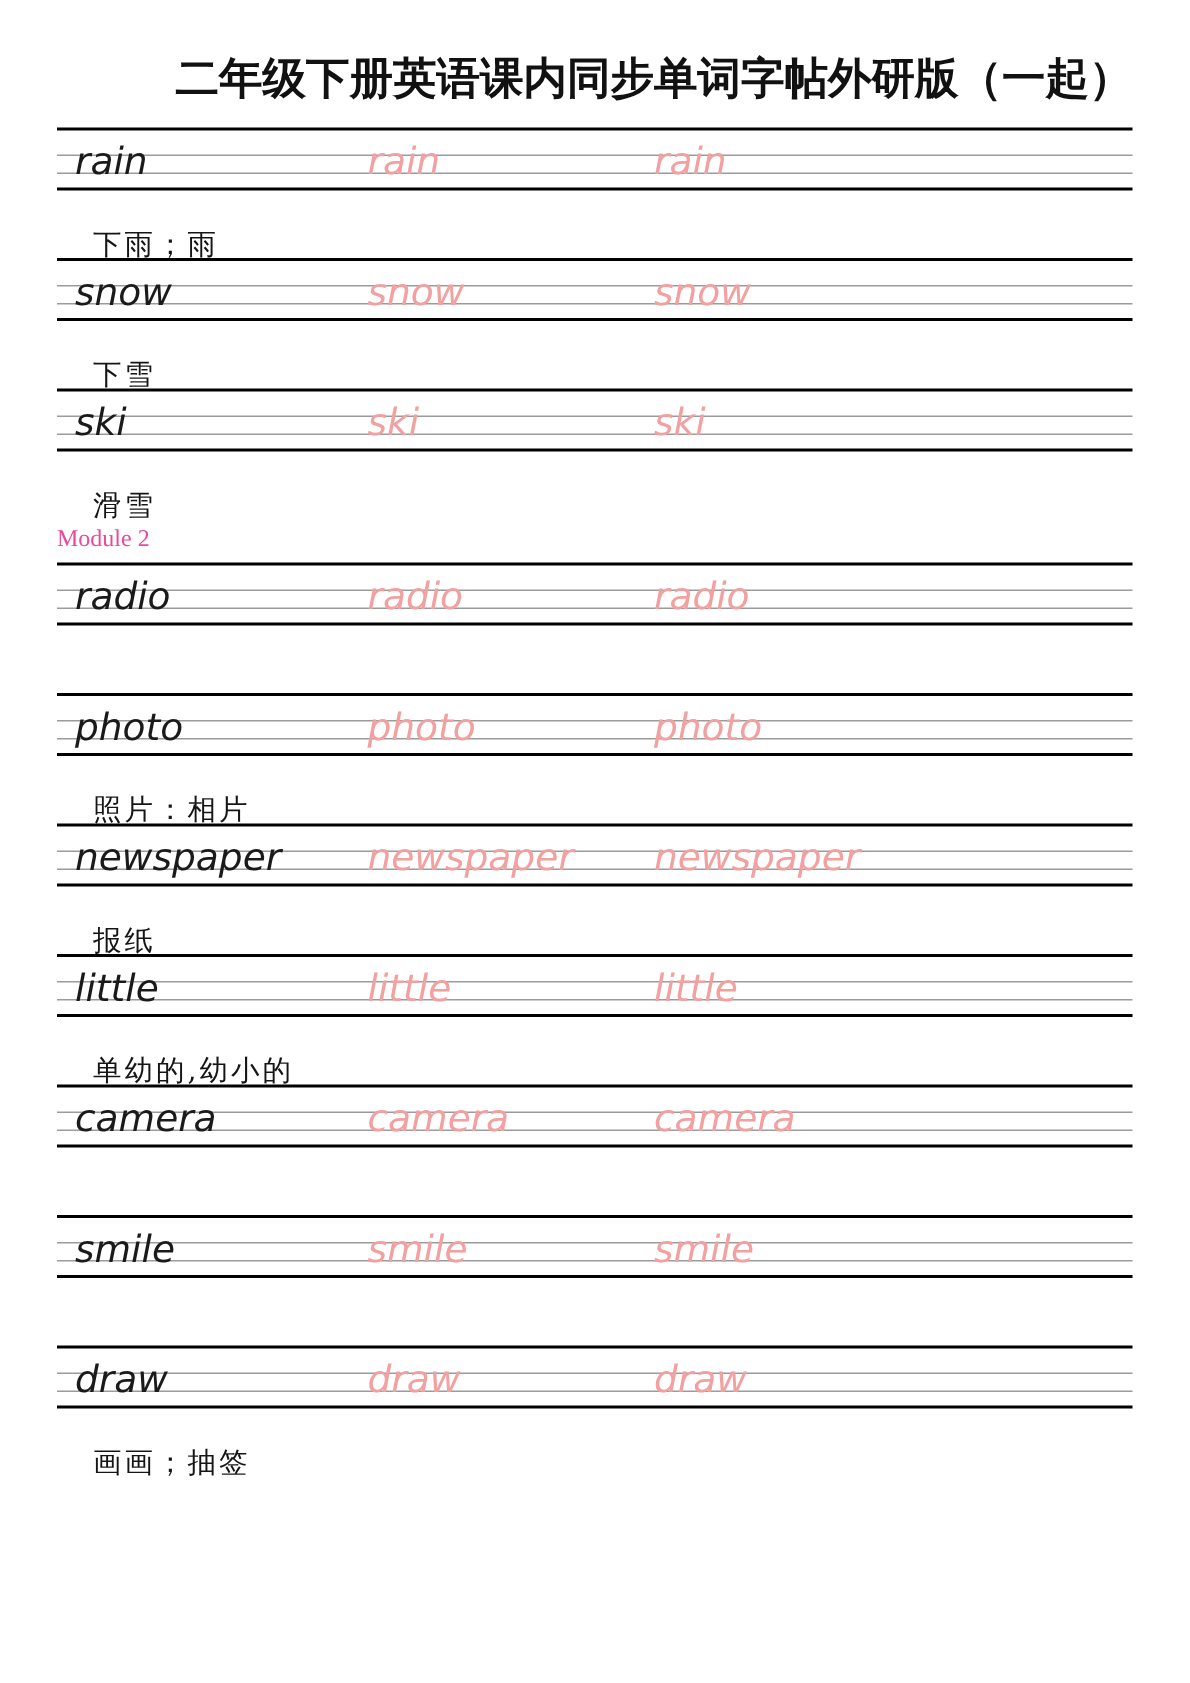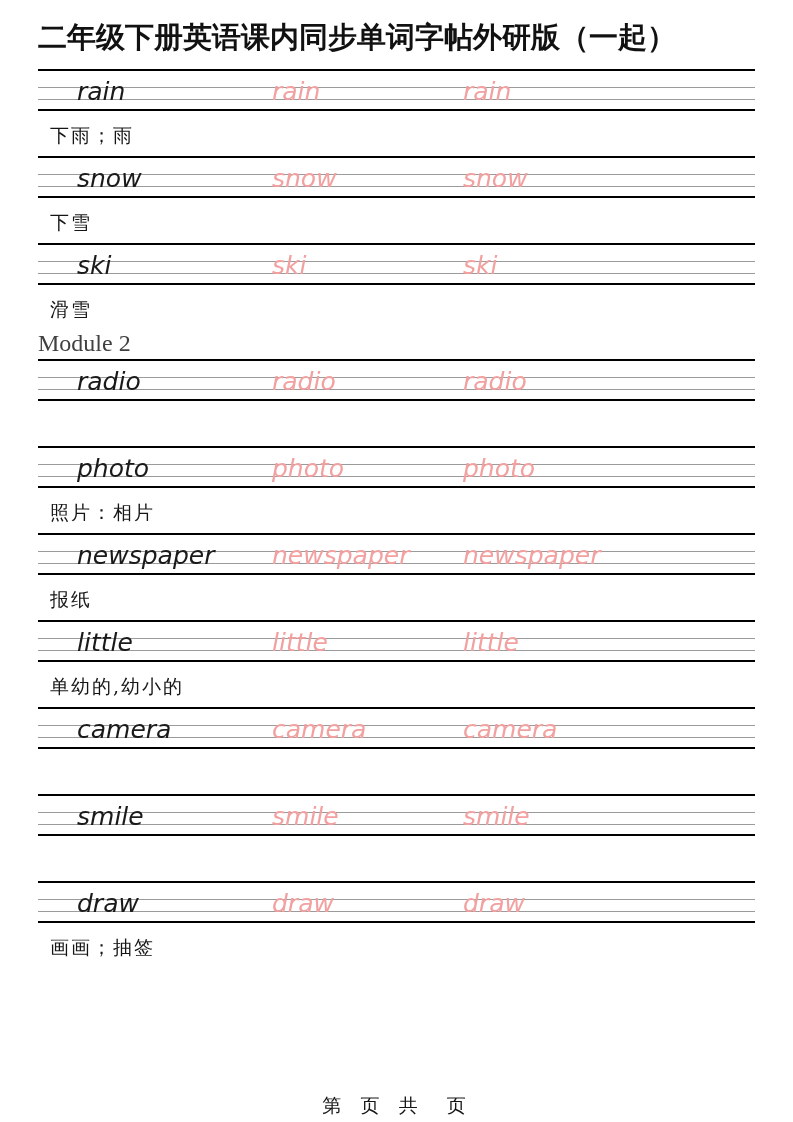--- a/index.html
+++ b/index.html
@@ -13,24 +13,24 @@
   body{width:793px;font-family:"Liberation Sans",sans-serif;}
   .page{
     position:relative;
     width:793px;height:1122px;
     box-sizing:border-box;
     padding:18px 38px 0 38px;
     background:var(--paper);
     overflow:hidden;
   }
   .title{
-    margin:0 0 0 0;
+    margin:16px 0 0 0;
     font-size:29px;
     line-height:38px;
-    text-align:left;
+    text-align:right;
     font-weight:bold;
     color:#111;
     font-family:"Liberation Sans",sans-serif;
     white-space:nowrap;
   }
   #rows{margin-top:13px;}
   .word-block{position:relative;height:87px;}
   .stave{position:relative;height:42px;}
   .stave .ln{position:absolute;left:0;right:0;display:block;}
   .stave .l1{top:0;height:2px;background:var(--thick);}
@@ -38,43 +38,42 @@
   .stave .l3{top:30px;height:1px;background:var(--thin);}
   .stave .l4{bottom:0;height:2px;background:var(--thick);}
   .w{
     position:absolute;
     bottom:7px;
     font-family:"DejaVu Sans",sans-serif;
     font-style:italic;
     font-size:25px;
     line-height:25px;
     white-space:pre;
-    margin-left:27px;
   }
   .w.ink{left:12px;color:var(--ink);}
   .w.trace{color:var(--trace);}
   .w.t1{left:207px;}
   .w.t2{left:398px;}
   .meaning{
-    margin:0;
+    margin:12px;
     padding:13px 0 16px 12px;
     height:32px;
     box-sizing:content-box;
     font-size:19px;
     line-height:22px;
     letter-spacing:2px;
     color:#151515;
     font-family:"DejaVu Serif",serif;
     white-space:nowrap;
   }
   .module{
     height:29px;
     line-height:27px;
-    font-size:24px;
-    color:#404040;
+    font-size:16px;
+    color:#ec4899;
     font-family:"Liberation Serif",serif;
   }
   .footer{
     position:absolute;
     left:0;right:0;bottom:4px;
     height:24px;line-height:24px;
     text-align:center;
     font-size:19px;
     letter-spacing:5px;
     word-spacing:4px;
@@ -210,14 +209,13 @@
       <i class="ln l2"></i>
       <i class="ln l3"></i>
       <i class="ln l4"></i>
       <span class="w ink">draw</span>
       <span class="w trace t1">draw</span>
       <span class="w trace t2">draw</span>
     </div>
     <p class="meaning">画画；抽签</p>
   </section>
 </main>
-  <div class="footer">第 页 共　页</div>
 </div>
 
 </body></html>

